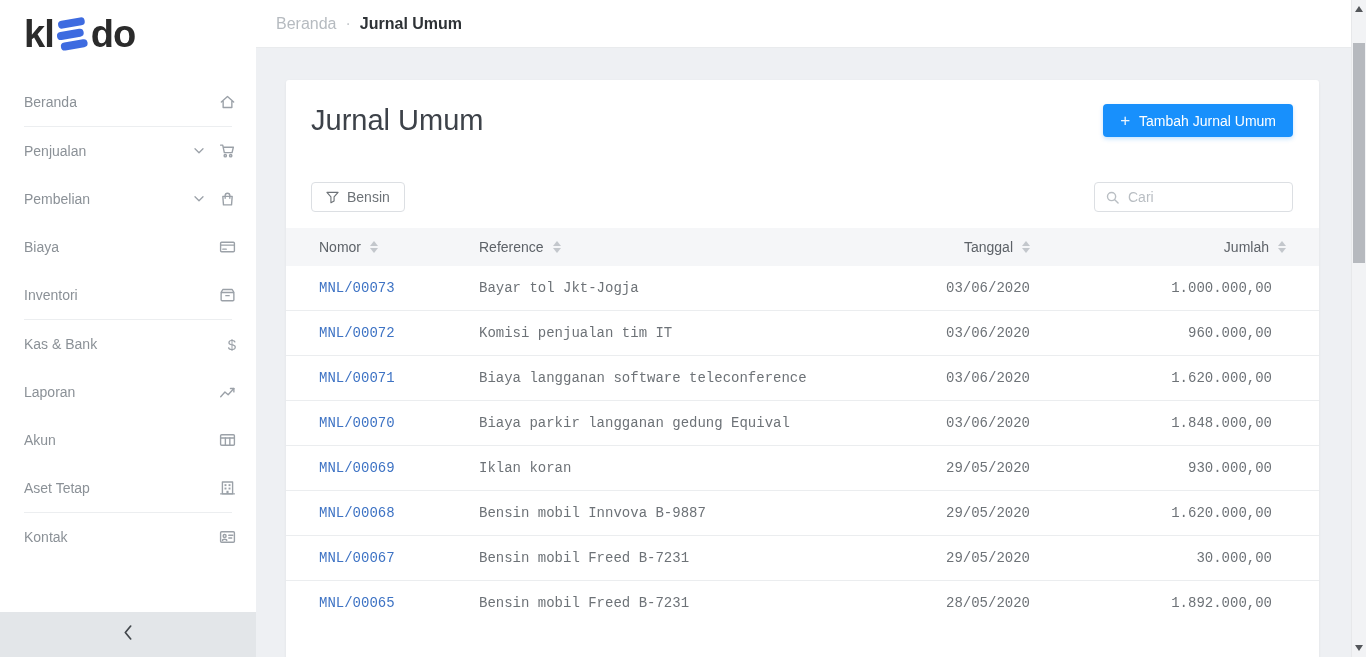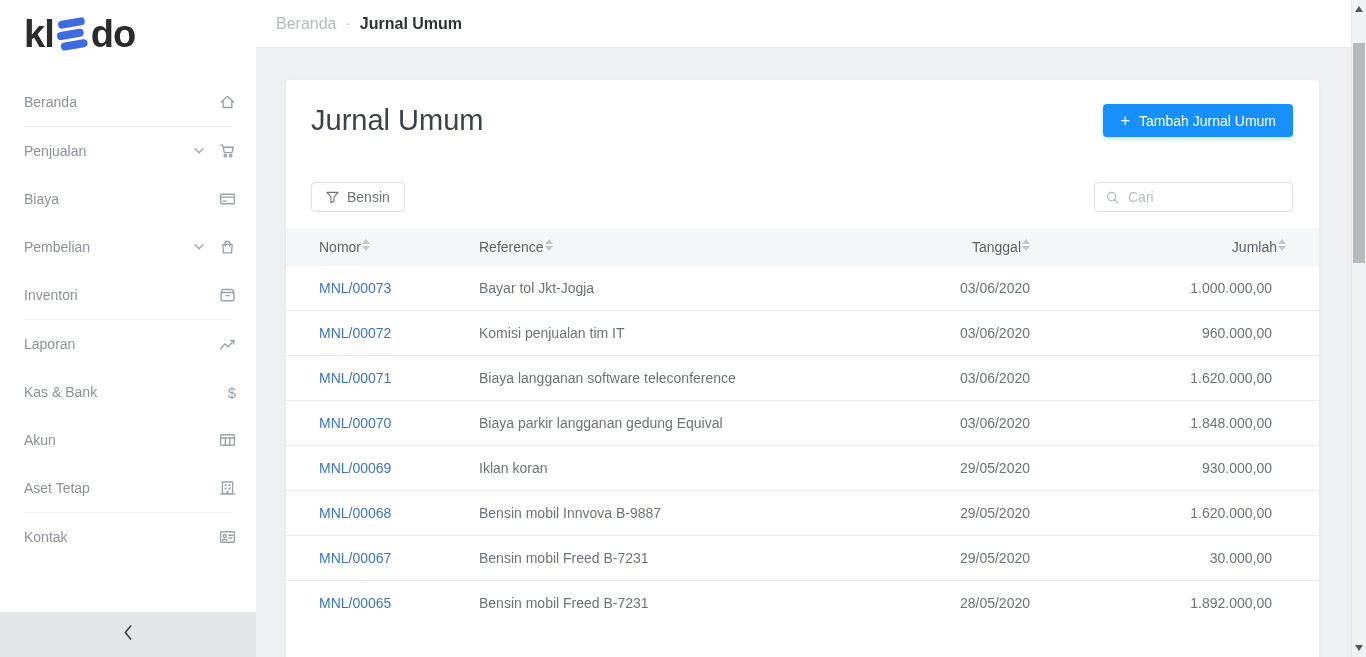--- a/index.html
+++ b/index.html
@@ -51,31 +51,31 @@
               background:#ffffff;display:flex;align-items:center;padding:0 11px;gap:7px;}
   .search-box input{border:none;outline:none;flex:1;min-width:0;font-size:14px;color:#555a60;
                     font-family:inherit;background:transparent;}
   .search-box input::placeholder{color:#b9bec3;}
 
   
   .table-wrap{position:absolute;top:148px;left:0;right:0;}
   table{width:100%;border-collapse:collapse;table-layout:fixed;}
   thead th{background:#f5f6f8;height:38px;font-weight:400;font-size:14px;color:#5d6268;
            text-align:left;padding:0;cursor:pointer;}
-  th .th-inner{display:inline-flex;gap:1px;}
+  th .th-inner{display:inline-flex;align-items:center;gap:9px;}
   th.col-nomor{padding-left:33px;}
   th.right,td.right{text-align:right;}
   th.col-jumlah{padding-right:33px;}
   .sorter{display:inline-flex;flex-direction:column;gap:2px;}
   .caret-up{width:0;height:0;border-left:4px solid transparent;border-right:4px solid transparent;
             border-bottom:5px solid #c3c7cc;}
   .caret-down{width:0;height:0;border-left:4px solid transparent;border-right:4px solid transparent;
               border-top:5px solid #c3c7cc;}
   tbody td{height:44px;border-top:1px solid #ebedef;font-size:14px;color:#6d7277;padding:0;
-           white-space:nowrap;overflow:hidden;}
+           white-space:nowrap;overflow:hidden;font-family:Liberation Mono, monospace;}
   tbody tr:first-child td{border-top:none;}
   td.cell-nomor{padding-left:33px;}
   td.cell-jumlah{padding-right:47px;}
   a.journal-link{color:#3e73c4;text-decoration:none;cursor:pointer;}
 
   
   .scrollbar{position:absolute;right:0;top:0;width:15px;height:657px;background:#f2f3f5;
              border-left:1px solid #e7e8ea;box-sizing:border-box;z-index:5;}
   .sb-arrow{position:absolute;left:3px;width:0;height:0;cursor:pointer;}
   .sb-up{top:6px;border-left:4px solid transparent;border-right:4px solid transparent;
@@ -124,71 +124,71 @@
         <span class="right-icon">
           <svg width="17" height="17" viewBox="0 0 16 16" class="icon-stroke">
               <path d="M1.5 2.5 h2 l1.5 7 h7.3 l1.2 -5 H4.1"></path>
               <circle cx="5.9" cy="12.4" r="1.1"></circle>
               <circle cx="11" cy="12.4" r="1.1"></circle>
             </svg>
         </span>
       </div>
 
       <div class="menu-item">
-        <span>Biaya</span>
-        <span class="right-icon">
-          <svg width="17" height="17" viewBox="0 0 16 16" class="icon-stroke">
-              <rect x="1.5" y="3.5" width="13" height="9" rx="1"></rect>
-              <line x1="1.5" y1="6.2" x2="14.5" y2="6.2"></line>
-              <line x1="3.6" y1="10" x2="6.8" y2="10"></line>
-            </svg>
-        </span>
-      </div>
-
-      <div class="menu-item">
         <span>Pembelian</span>
         <span class="chev">
           <svg width="10" height="7" viewBox="0 0 10 7" class="icon-stroke">
               <polyline points="1,1.2 5,5.2 9,1.2"></polyline>
             </svg>
         </span>
         <span class="right-icon">
           <svg width="17" height="17" viewBox="0 0 16 16" class="icon-stroke">
               <path d="M3.6 5.5 h8.8 l-.6 8 H4.2 z"></path>
               <path d="M5.8 7.4 V4.8 a2.2 2.2 0 0 1 4.4 0 V7.4"></path>
             </svg>
         </span>
       </div>
 
+      <div class="menu-item">
+        <span>Biaya</span>
+        <span class="right-icon">
+          <svg width="17" height="17" viewBox="0 0 16 16" class="icon-stroke">
+              <rect x="1.5" y="3.5" width="13" height="9" rx="1"></rect>
+              <line x1="1.5" y1="6.2" x2="14.5" y2="6.2"></line>
+              <line x1="3.6" y1="10" x2="6.8" y2="10"></line>
+            </svg>
+        </span>
+      </div>
+
 
       <div class="menu-item">
         <span>Inventori</span>
         <span class="right-icon">
           <svg width="17" height="17" viewBox="0 0 16 16" class="icon-stroke">
               <rect x="2" y="5.6" width="12" height="7.8" rx="1"></rect>
               <path d="M2 5.6 L3.6 2.8 h8.8 L14 5.6"></path>
               <line x1="6.4" y1="8.6" x2="9.6" y2="8.6"></line>
             </svg>
         </span>
       </div>
       <div class="divider"></div>
 
       <div class="menu-item">
+        <span>Kas &amp; Bank</span>
+        <span class="right-icon dollar">$</span>
+      </div>
+
+      <div class="menu-item">
         <span>Laporan</span>
         <span class="right-icon">
           <svg width="17" height="17" viewBox="0 0 16 16" class="icon-stroke">
               <polyline points="1.6,12.5 5.6,8 8.6,10.5 14,4.7"></polyline>
               <polyline points="10.8,4.7 14,4.7 14,7.9"></polyline>
             </svg>
         </span>
-      </div>
-
-      <div class="menu-item">
-        <span>Kas &amp; Bank</span>
-        <span class="right-icon dollar">$</span>
       </div>
 
       <div class="menu-item">
         <span>Akun</span>
         <span class="right-icon">
           <svg width="17" height="17" viewBox="0 0 16 16" class="icon-stroke">
               <rect x="1.5" y="3" width="13" height="10" rx="1"></rect>
               <line x1="1.5" y1="6.1" x2="14.5" y2="6.1"></line>
               <line x1="6" y1="6.1" x2="6" y2="13"></line>
               <line x1="10.2" y1="6.1" x2="10.2" y2="13"></line>

